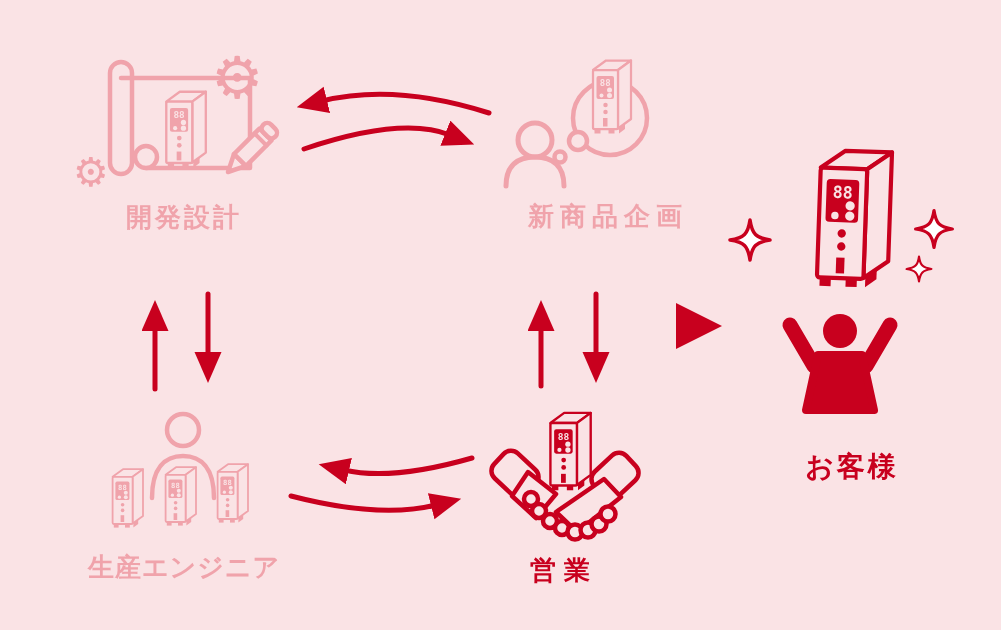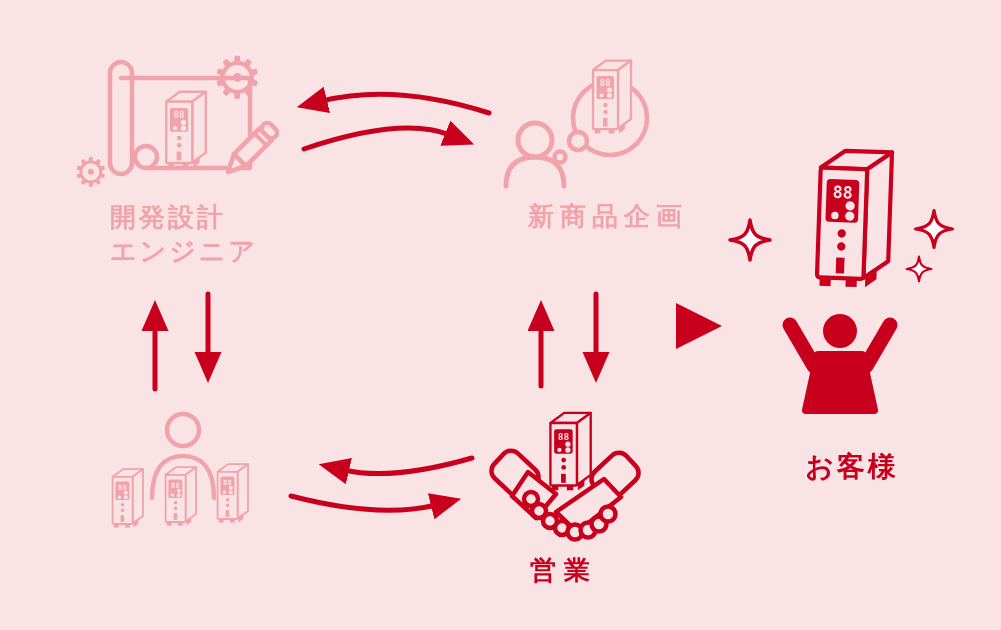--- a/index.html
+++ b/index.html
@@ -22,21 +22,21 @@
   .ln{fill:none;stroke:currentColor;stroke-linecap:round;stroke-linejoin:round;}
   .det{fill:currentColor;stroke:none;}
   .detbg{fill:var(--background);stroke:none;}
   .disp{fill:var(--background);font:bold 18px "DejaVu Sans Mono",monospace;text-anchor:middle;}
   .gear{fill:currentColor;text-anchor:middle;font-family:"DejaVu Sans",sans-serif;}
   .arrow{fill:none;stroke:var(--red);stroke-width:5;stroke-linecap:round;}
   .spark{fill:var(--white);stroke:var(--red);stroke-width:3.5;stroke-linejoin:round;}
   .label{
     position:absolute;transform:translateX(-50%);
     font-weight:bold;font-size:26px;line-height:34px;
-    white-space:nowrap;
+    text-align:center;white-space:nowrap;
   }
   .label.pink{color:var(--pink);letter-spacing:3px;}
   .label.red{color:var(--red);letter-spacing:3px;}
 </style>
 </head>
 <body>
 
 <div id="canvas">
 
   <svg id="scene" width="1001" height="630" viewBox="0 0 1001 630">
@@ -154,18 +154,18 @@
       <path class="arrow" marker-end="url(#ah)" d="M541,386 L541,326"></path>
       <path class="arrow" marker-end="url(#ah)" d="M596,294 L596,357"></path>
       <path class="arrow" marker-end="url(#ah)" d="M472,458 Q392,481 344,470"></path>
       <path class="arrow" marker-end="url(#ah)" d="M291,496 Q380,519 436,505"></path>
       <path d="M676,303 L722,326 L676,349 Z" fill="var(--red)"></path>
     </g>
   </svg>
 
   <div class="label pink" style="left:184px;top:200px">
     <div>開発設計</div>
-    <div>エンジニア</div>
   </div>
   <div class="label pink" style="left:608px;top:199px;letter-spacing:6px">新商品企画</div>
+  <div class="label pink" style="left:184px;top:550px;letter-spacing:1px">生産エンジニア</div>
   <div class="label red" style="left:564px;top:553px;letter-spacing:8px">営業</div>
   <div class="label red" style="left:852px;top:450px;font-size:28px">お客様</div>
 </div>
 
 </body></html>

